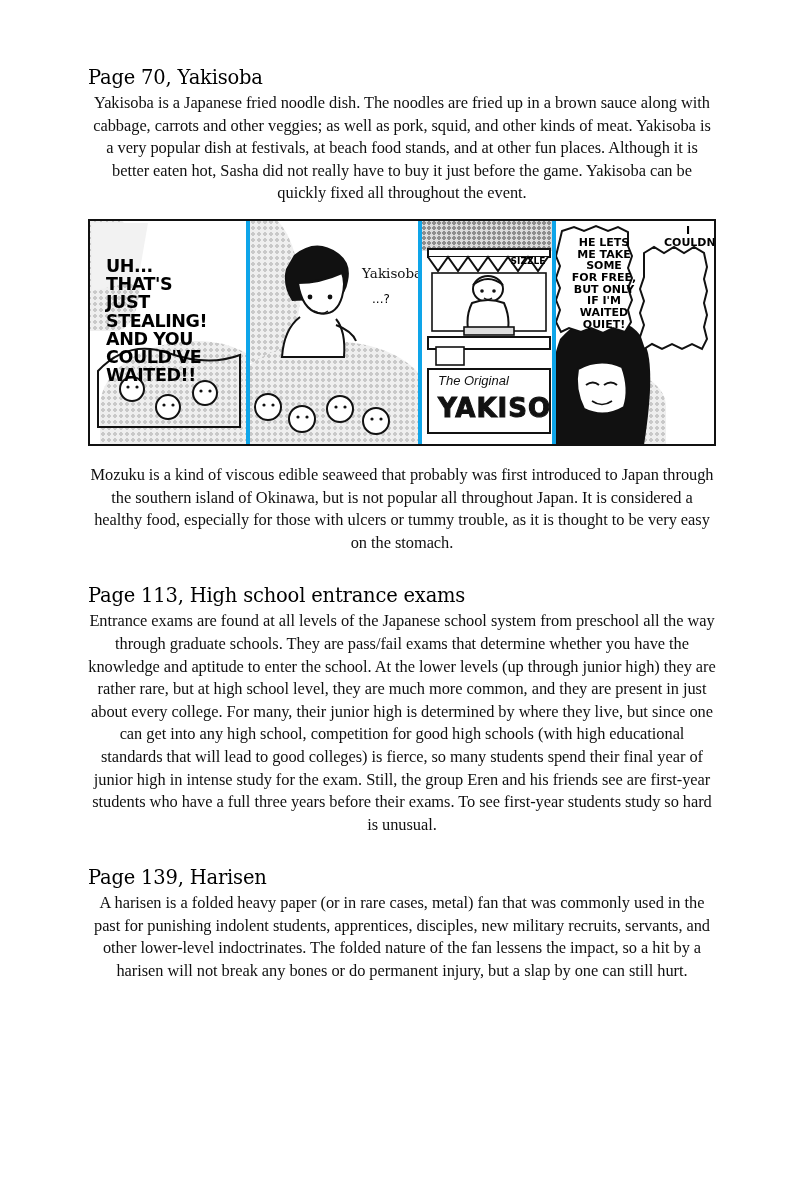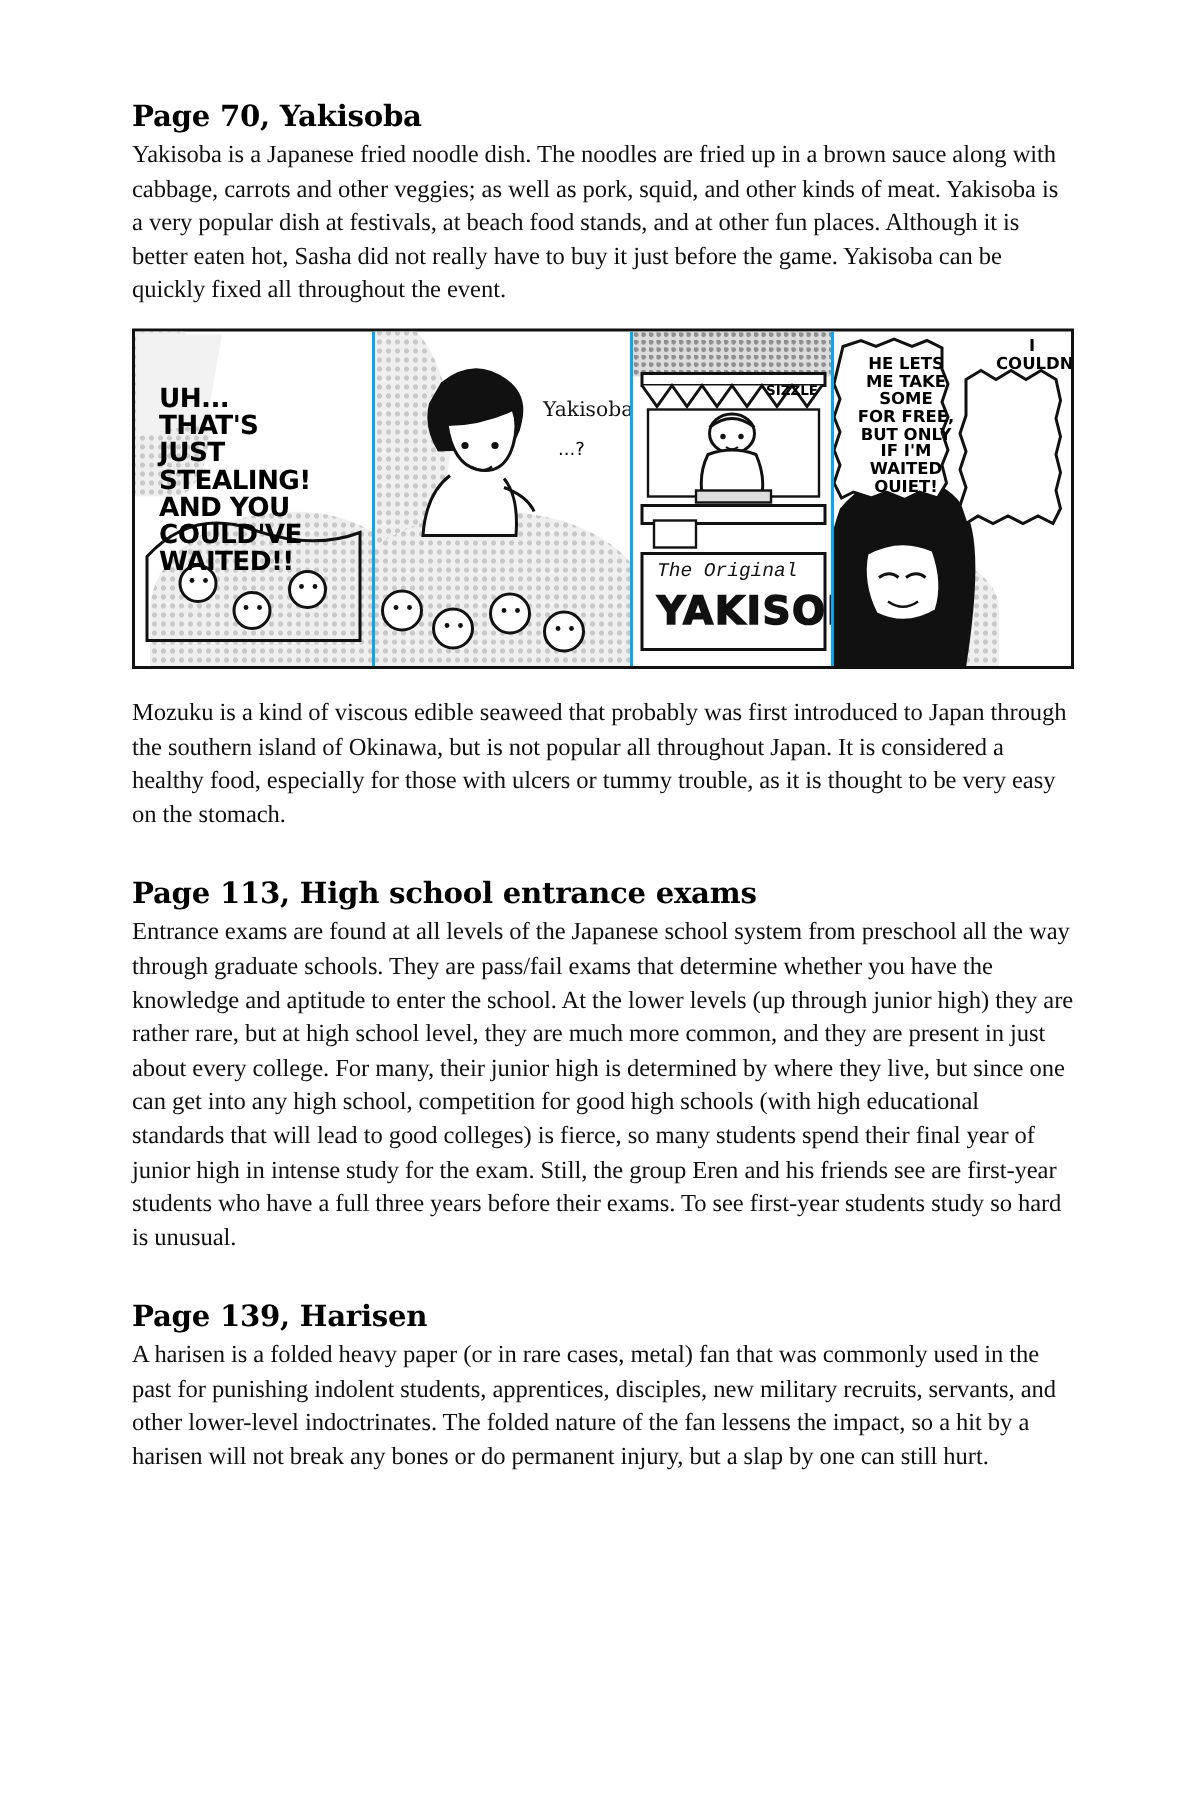--- a/index.html
+++ b/index.html
@@ -25,52 +25,52 @@
   .content {
     position: absolute;
     left: 88px;
     top: 66px;
     width: 628px;
   }
   .section { margin-bottom: 6px; }
   .section + .section { margin-top: 30px; }
   h2.sec-title {
     font-family: "DejaVu Serif", serif;
-    font-weight: bold;
+    font-weight: normal;
     font-size: 19.5px;
     letter-spacing: -0.2px;
     margin: 0 0 3px 0;
     color: #000;
   }
   p.sec-body {
     font-family: "Liberation Serif", serif;
     font-size: 16.4px;
     line-height: 22.6px;
     margin: 0;
     color: #101010;
-    text-align: left;
+    text-align: center;
     letter-spacing: -0.05px;
   }
 
   
   .comic {
     position: relative;
     width: 628px;
     height: 227px;
     margin: 14px 0 18px 0;
     border: 2px solid #111;
     background: #fff;
     overflow: hidden;
     box-sizing: border-box;
   }
   .panel {
     position: absolute;
     top: 0;
     bottom: 0;
-    border-right: 2px solid #0ea5e9;
+    border-right: 4px solid #0ea5e9;
     box-sizing: border-box;
     overflow: hidden;
   }
   .panel:last-child { border-right: none; }
   .p1 { left: 0;     width: 160px; }
   .p2 { left: 160px; width: 172px; }
   .p3 { left: 332px; width: 134px; }
   .p4 { left: 466px; width: 162px; border-right: none; }
 
   
@@ -107,21 +107,21 @@
   }
   .plain-txt {
     position: absolute;
     font-family: "DejaVu Sans", sans-serif;
     color: #000;
     text-align: center;
     line-height: 1.1;
   }
   .sign-txt {
     position: absolute;
-    font-family: Liberation Mono, monospace;
+    font-family: Liberation Sans, sans-serif;
     font-style: italic;
     color: #111;
   }
   .bigsign {
     position: absolute;
     font-family: "DejaVu Sans", sans-serif;
     font-weight: bold;
     color: #111;
     -webkit-text-stroke: 1px #111;
     letter-spacing: 1px;

